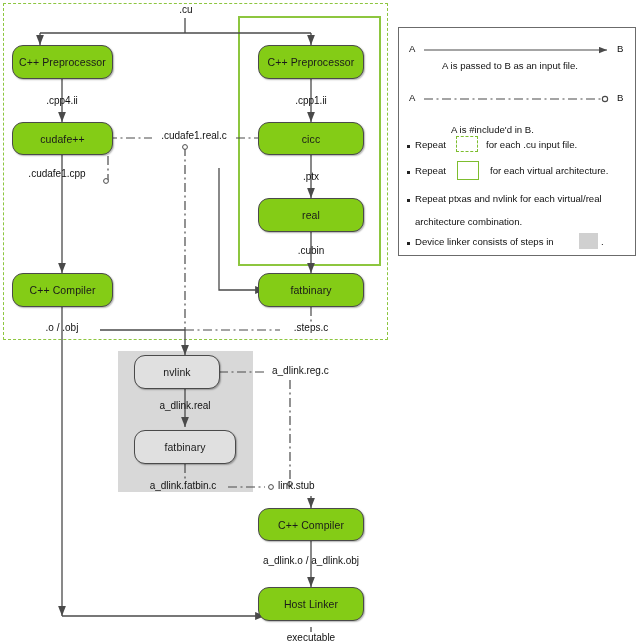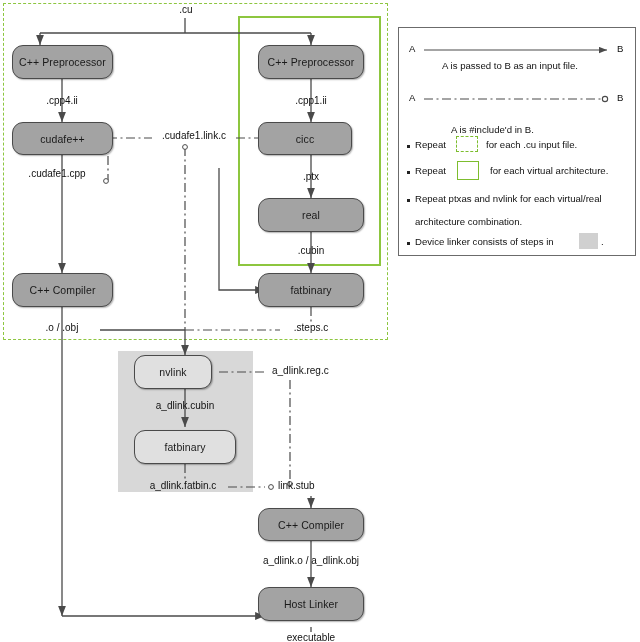--- a/index.html
+++ b/index.html
@@ -1,21 +1,21 @@
 <!DOCTYPE html>
 <html><head>
 <meta charset="utf-8">
 <style>
   html,body{margin:0;padding:0;background:#ffffff;}
   body{width:640px;height:642px;position:relative;overflow:hidden;
        font-family:"Liberation Sans","DejaVu Sans",sans-serif;color:#000;}
   #stage{position:absolute;left:0;top:0;width:640px;height:642px;}
   svg.layer{position:absolute;left:0;top:0;width:640px;height:642px;}
   .node{position:absolute;border:1.3px solid #4a4a4a;border-radius:11px;
-        background:#a3a3a3;box-sizing:border-box;display:flex;align-items:center;
+        background:#84cc16;box-sizing:border-box;display:flex;align-items:center;
         justify-content:center;font-size:10.5px;color:#1a1a1a;letter-spacing:.1px;
         box-shadow:1px 1px 1.5px rgba(0,0,0,.30);}
   .node.ongray{background:#e0e0e0;}
   .lbl{position:absolute;font-size:10px;color:#111;white-space:nowrap;}
   .lbl.ctr{transform:translateX(-50%);}
   .grayband{position:absolute;background:#d8d8d8;}
   .legendbox{position:absolute;border:1px solid #6b6b6b;background:#fff;box-sizing:border-box;}
   .lg-text{position:absolute;font-size:9.6px;color:#111;white-space:nowrap;}
   .lg-bullet{position:absolute;width:3px;height:3px;background:#222;}
   .sw-dash{position:absolute;border:1.6px dashed #7dbd2e;box-sizing:border-box;}
@@ -107,41 +107,41 @@
       <circle cx="271" cy="487" r="2.4"></circle>
       <circle cx="106" cy="181" r="2.4"></circle>
     </g>
   </svg>
 
   <div class="node" style="left:12px;top:45px;width:101px;height:34px;">C++ Preprocessor</div>
   <div class="node" style="left:12px;top:122px;width:101px;height:33px;">cudafe++</div>
   <div class="node" style="left:12px;top:273px;width:101px;height:34px;">C++ Compiler</div>
 
   <div class="node" style="left:258px;top:45px;width:106px;height:34px;">C++ Preprocessor</div>
-  <div class="node" style="left:258px;top:122px;width:94px;height:33px;border-radius:9px;">cicc</div>
+  <div class="node" style="left:258px;top:122px;width:106px;height:33px;">cicc</div>
   <div class="node" style="left:258px;top:198px;width:106px;height:34px;">real</div>
   <div class="node" style="left:258px;top:273px;width:106px;height:34px;">fatbinary</div>
 
-  <div class="node ongray" style="left:134px;top:355px;width:78px;height:34px;">nvlink</div>
+  <div class="node ongray" style="left:134px;top:355px;width:86px;height:34px;">nvlink</div>
   <div class="node ongray" style="left:134px;top:430px;width:102px;height:34px;">fatbinary</div>
 
   <div class="node" style="left:258px;top:508px;width:106px;height:33px;">C++ Compiler</div>
   <div class="node" style="left:258px;top:587px;width:106px;height:34px;">Host Linker</div>
 
   <div class="lbl ctr" style="left:186px;top:4px;">.cu</div>
   <div class="lbl ctr" style="left:62px;top:95px;">.cpp4.ii</div>
   <div class="lbl ctr" style="left:57px;top:168px;">.cudafe1.cpp</div>
-  <div class="lbl ctr" style="left:194px;top:130px;">.cudafe1.link.c</div>
+  <div class="lbl ctr" style="left:194px;top:130px;">.cudafe1.real.c</div>
   <div class="lbl ctr" style="left:311px;top:95px;">.cpp1.ii</div>
   <div class="lbl ctr" style="left:311px;top:171px;">.ptx</div>
   <div class="lbl ctr" style="left:311px;top:245px;">.cubin</div>
   <div class="lbl ctr" style="left:311px;top:322px;">.steps.c</div>
   <div class="lbl ctr" style="left:62px;top:322px;">.o / .obj</div>
   <div class="lbl" style="left:272px;top:365px;">a_dlink.reg.c</div>
-  <div class="lbl ctr" style="left:185px;top:400px;">a_dlink.cubin</div>
+  <div class="lbl ctr" style="left:185px;top:400px;">a_dlink.real</div>
   <div class="lbl ctr" style="left:183px;top:480px;">a_dlink.fatbin.c</div>
   <div class="lbl" style="left:278px;top:480px;">link.stub</div>
   <div class="lbl ctr" style="left:311px;top:555px;">a_dlink.o / a_dlink.obj</div>
   <div class="lbl ctr" style="left:311px;top:632px;">executable</div>
 
   <div class="legendbox" style="left:398px;top:27px;width:238px;height:229px;">
 
     <svg class="layer" style="width:238px;height:229px;">
       <defs>
         <marker id="lgAr" markerWidth="9" markerHeight="9" refX="7.6" refY="3" orient="auto">

